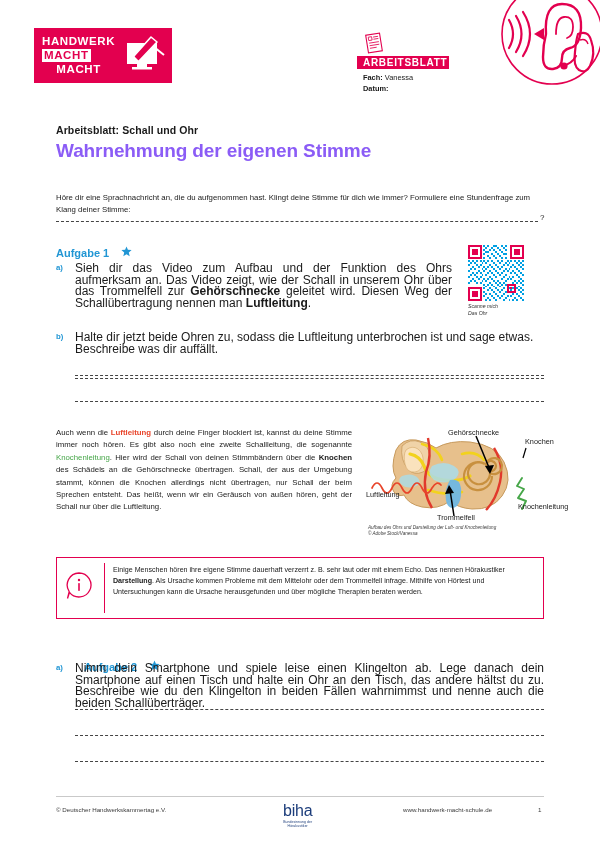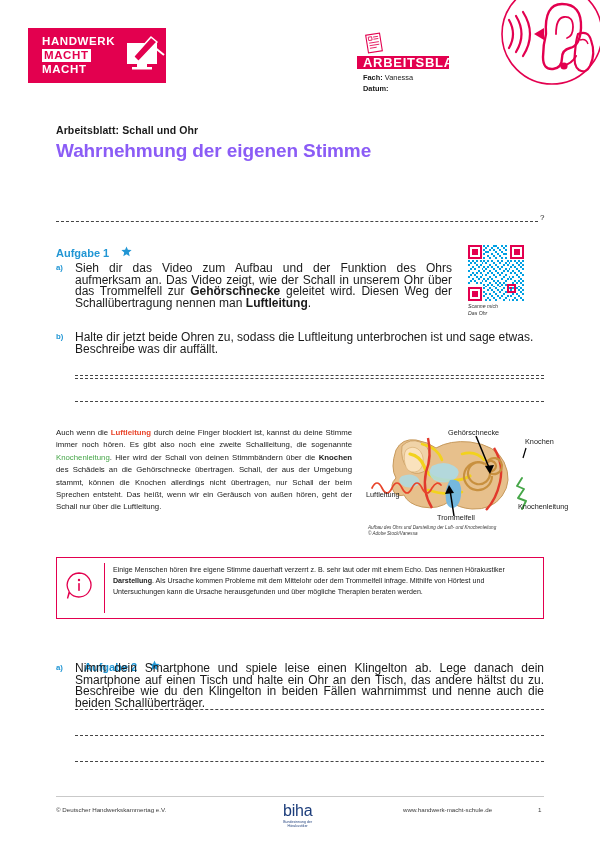--- a/index.html
+++ b/index.html
@@ -15,29 +15,30 @@
     width: 600px;
     height: 849px;
     background: #ffffff;
     overflow: hidden;
     box-sizing: border-box;
   }
 
   
   .logo-block {
     position: absolute;
-    left: 28px;
+    left: 34px;
     top: 28px;
     width: 138px;
     height: 55px;
     background: #e3004f;
     display: flex;
     align-items: center;
-    padding-left: 14px;
+    padding-left: 8px;
     box-sizing: border-box;
+    text-align: center;
   }
   .logo-words {
     display: flex;
     flex-direction: column;
     gap: 1px;
   }
   .logo-words span {
     color: #ffffff;
     font-weight: bold;
     font-size: 11.5px;
@@ -62,21 +63,21 @@
     top: 32px;
   }
   .arbeitsblatt-bar {
     position: absolute;
     left: 357px;
     top: 56px;
     width: 92px;
     height: 13px;
     background: #e3004f;
     color: #ffffff;
-    font-size: 13px;
+    font-size: 10px;
     font-weight: bold;
     letter-spacing: 0.7px;
     display: flex;
     align-items: center;
     padding-left: 6px;
     box-sizing: border-box;
   }
   .hdr-field {
     position: absolute;
     left: 363px;
@@ -358,20 +359,21 @@
       <path d="M88 72 q10 -2 14 -10" fill="none" stroke="#e3004f" stroke-width="2" stroke-linecap="round"></path>
       <circle cx="90" cy="72" r="3.6" fill="#e3004f"></circle>
       <path d="M104 40 q10 -4 13 6 q5 14 -1 26 q-4 8 -11 4 q-6 -4 -4 -18 q1 -12 3 -18 z" fill="none" stroke="#e3004f" stroke-width="2.2"></path>
       <path d="M106 46 q6 -2 8 4" fill="none" stroke="#e3004f" stroke-width="1.4"></path>
     </svg>
   </span>
 
   <div class="kicker">Arbeitsblatt: Schall und Ohr</div>
   <div class="maintitle">Wahrnehmung der eigenen Stimme</div>
 
+  <div class="intro">Höre dir eine Sprachnachricht an, die du aufgenommen hast. Klingt deine Stimme für dich wie immer? Formuliere eine Stundenfrage zum Klang deiner Stimme:</div>
   <div class="line-dashed" style="left:56px; top:221px; width:482px;"></div>
   <span class="qmark" style="left:540px; top:213px;">?</span>
 
   <div class="task-head" style="left:56px; top:246px;">
     <span>Aufgabe 1</span>
     <span class="star">
       <svg width="11" height="11" viewBox="0 0 11 11">
         <path d="M5.5 0.4 L6.9 3.8 L10.6 4.1 L7.8 6.5 L8.7 10.2 L5.5 8.2 L2.3 10.2 L3.2 6.5 L0.4 4.1 L4.1 3.8 Z" fill="#2196d4"></path>
       </svg>
     </span>

